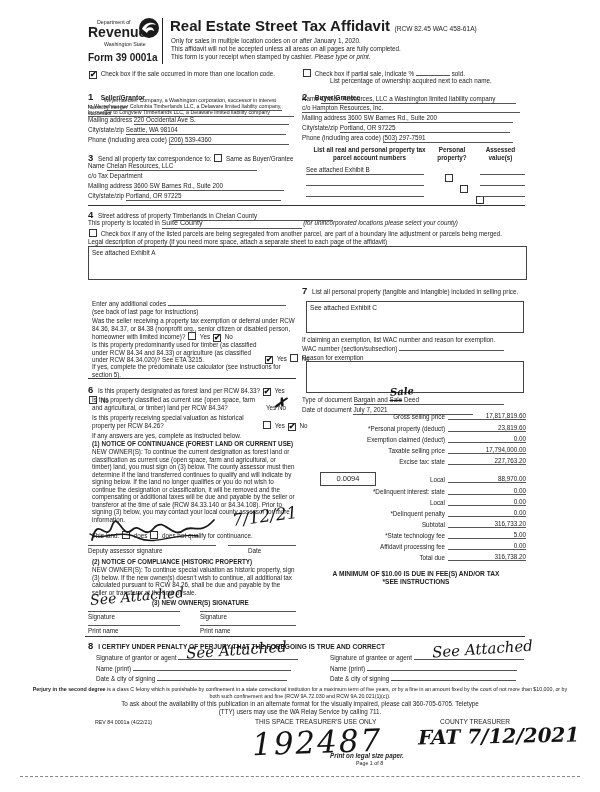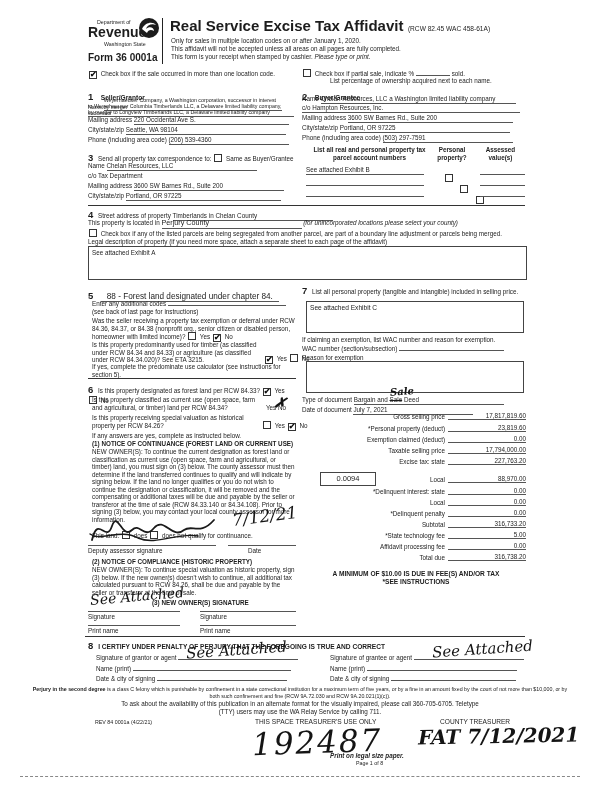--- a/index.html
+++ b/index.html
@@ -37,25 +37,25 @@
   
   <div class="abs t5" style="left:97px;top:19px;">Department of</div>
   <div class="abs b" style="left:88px;top:24px;font-size:14px;">Revenue</div>
   <div class="abs" style="left:138px;top:17px;">
     <svg width="22" height="22" viewBox="0 0 22 22">
       <circle cx="11" cy="11" r="10" fill="#1b1b1b"></circle>
       <path d="M4,12 C7,5 15,4 18,8 C14,6 9,8 8,12 C11,9 16,10 16,14 C13,12 10,13 9,16" fill="#fff"></path>
     </svg>
   </div>
   <div class="abs t5" style="left:104px;top:41px;">Washington State</div>
-  <div class="abs b" style="left:88px;top:52px;font-size:10px;">Form 36 0001a</div>
+  <div class="abs b" style="left:88px;top:52px;font-size:10px;">Form 39 0001a</div>
   <div class="vline" style="left:162px;top:18px;height:46px;"></div>
 
   <div class="abs" style="left:170px;top:17px;white-space:nowrap;">
-    <span class="b" style="font-size:15px;">Real Service Excise Tax Affidavit</span>
+    <span class="b" style="font-size:15px;">Real Estate Street Tax Affidavit</span>
     <span class="t65">(RCW 82.45 WAC 458-61A)</span>
   </div>
   <div class="abs t6" style="left:171px;top:37px;">Only for sales in multiple location codes on or after January 1, 2020.</div>
   <div class="abs t6" style="left:171px;top:45px;">This affidavit will not be accepted unless all areas on all pages are fully completed.</div>
   <div class="abs t6" style="left:171px;top:53px;">
     <span>This form is your receipt when stamped by cashier. </span><span class="i">Please type or print.</span>
   </div>
 
   <div class="abs t6" style="left:88px;top:70px;">
     <span class="cb on">✔</span>
@@ -156,37 +156,33 @@
   <div class="line" style="left:88px;top:205px;width:437px;border-color:#333;"></div>
 
   
   <div class="abs t6" style="left:88px;top:209px;">
     <span class="num">4</span>
     <span>Street address of property</span>
     <span class="ul" style="width:160px;">Timberlands in Chelan County</span>
   </div>
   <div class="abs t6" style="left:88px;top:219px;">
     <span>This property is located in</span>
-    <span class="ul t7" style="width:140px;">Perjury County</span>
+    <span class="ul t7" style="width:140px;">Suite County</span>
     <span class="i">(for unincorporated locations please select your county)</span>
   </div>
   <div class="abs t6" style="left:88px;top:229px;width:437px;">
     <span class="cb"></span>
     <span>Check box if any of the listed parcels are being segregated from another parcel, are part of a boundary line adjustment or parcels being merged.</span>
   </div>
   <div class="abs t6" style="left:88px;top:238px;">Legal description of property (if you need more space, attach a separate sheet to each page of the affidavit)</div>
   <div class="box" style="left:88px;top:246px;width:437px;height:32px;">
     <div class="t6" style="padding:2px 3px;">See attached Exhibit A</div>
   </div>
 
   
-  <div class="abs" style="left:88px;top:285px;">
-    <span class="num">5</span>
-    <span class="t8 ul" style="padding:0 6px;">88 - Forest land designated under chapter 84.</span>
-  </div>
   <div class="abs t6" style="left:92px;top:300px;">
     <span>Enter any additional codes</span>
     <span class="ul" style="width:118px;"></span>
   </div>
   <div class="abs t6" style="left:92px;top:308px;">(see back of last page for instructions)</div>
   <div class="abs t6" style="left:92px;top:317px;width:204px;">
     <span>Was the seller receiving a property tax exemption or deferral under RCW 84.36, 84.37, or 84.38 (nonprofit org., senior citizen or disabled person, homeowner with limited income)?</span>
     <span class="cb"></span>
     <span>Yes</span>
     <span class="cb on">✔</span>

